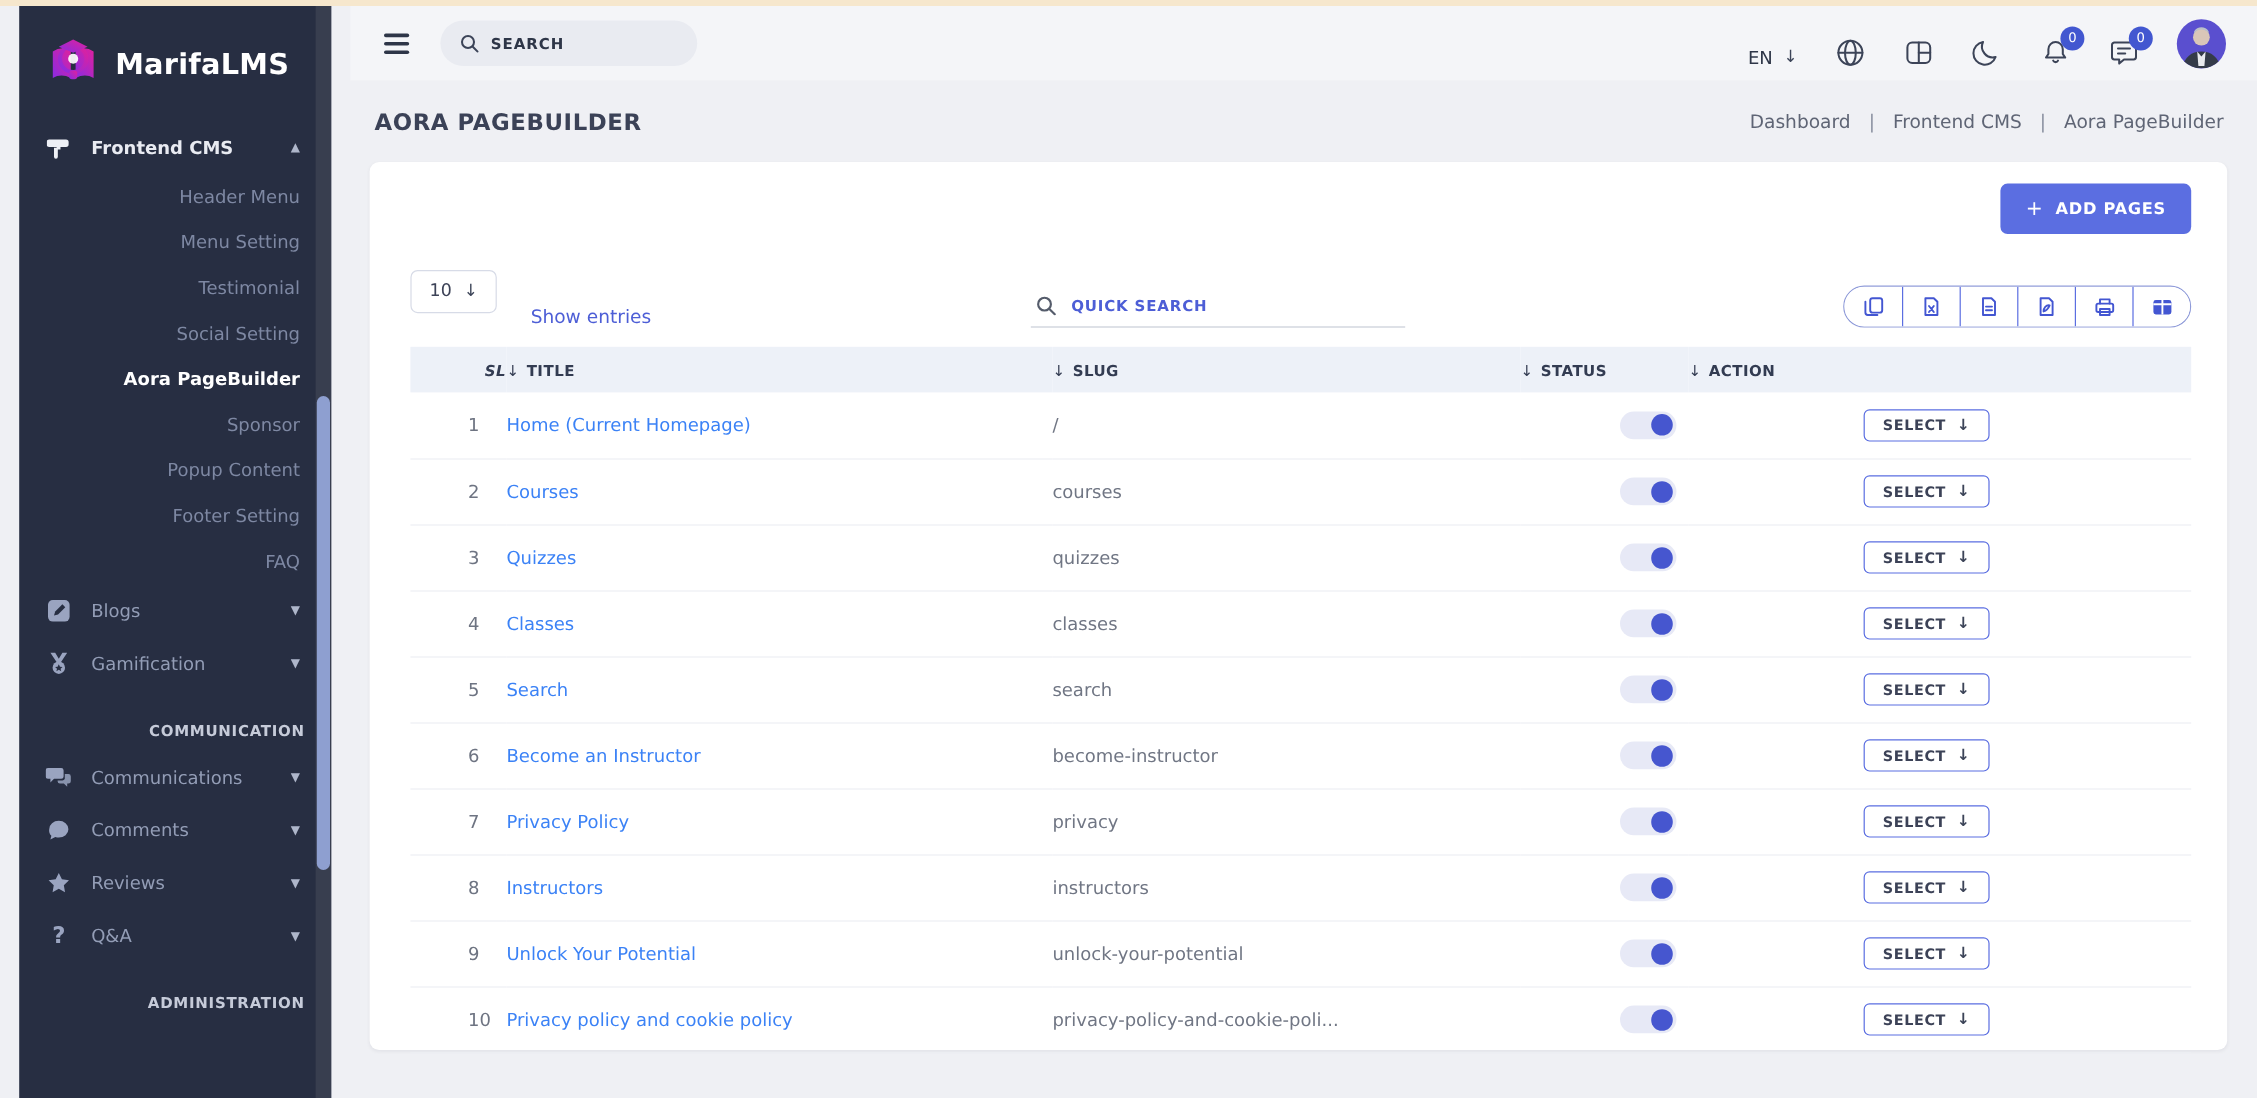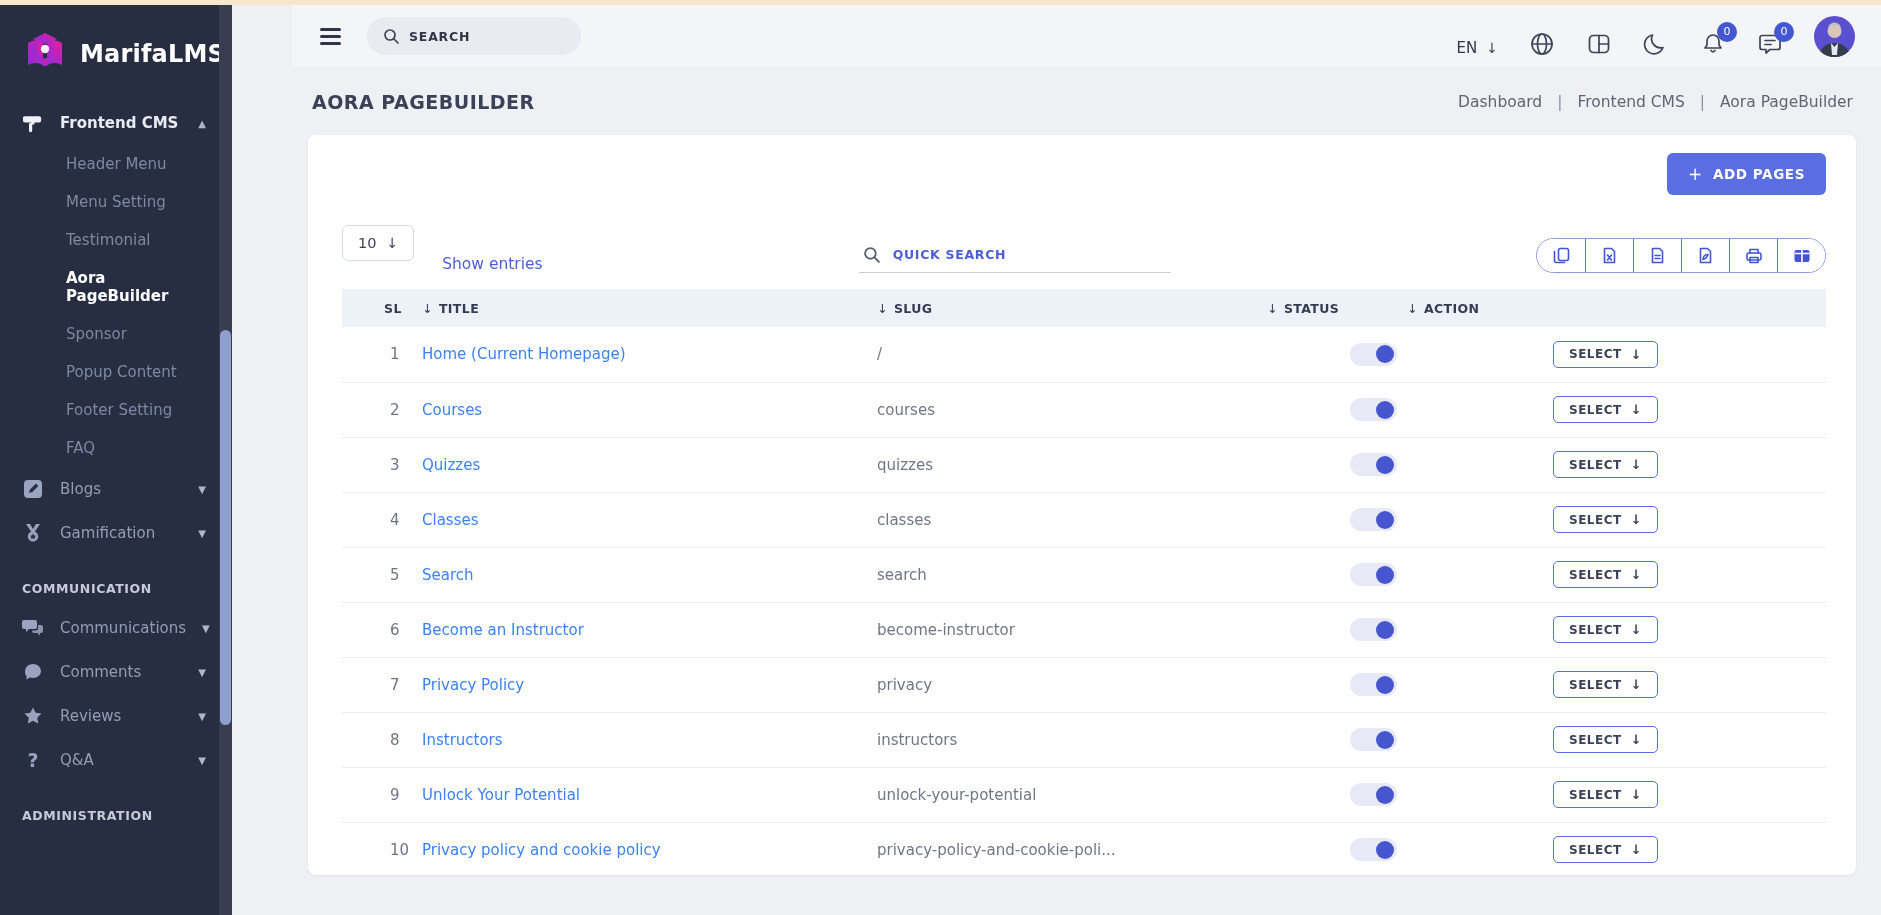--- a/index.html
+++ b/index.html
@@ -1,21 +1,21 @@
 <!DOCTYPE html>
 <html><head>
 <meta charset="utf-8">
 <style>
   * { margin:0; padding:0; box-sizing:border-box; }
   body { font-family:"DejaVu Sans","Liberation Sans",sans-serif; background:#e8e9ee; }
   .app { position:relative; width:1881px; height:915px; background:#eff0f4; overflow:hidden; }
   .top-strip { position:absolute; top:0; left:0; width:100%; height:5px; background:#f6e7cd; z-index:30; }
 
   
-  .sidebar { position:absolute; left:0; top:5px; width:232px; height:910px; background:#272e42; z-index:20; }
+  .sidebar { position:absolute; left:16px; top:5px; width:260px; height:910px; background:#272e42; z-index:20;text-align:right; }
   .sb-scroll-track { position:absolute; right:0; top:0; width:13px; height:100%; background:#383e4f; }
   .sb-scroll-thumb { position:absolute; right:1px; top:325px; width:11px; height:395px; background:#8e9fd0; border-radius:6px; }
   .logo-row { display:flex; align-items:center; gap:12px; padding:24px 20px 18px 22px; cursor:pointer; }
   .brand-text { color:#ffffff; font-size:24px; font-weight:bold; letter-spacing:.2px; }
   .nav { padding-top:4px; font-size:15px; }
   .nav-item { display:flex; align-items:center; gap:16px; padding:11px 26px 11px 22px; color:#939db6; cursor:pointer; }
   .nav-item.bright { color:#e9ebf2; font-weight:600; }
   .nav-item .ico { width:22px; height:22px; display:flex; align-items:center; justify-content:center; flex:0 0 22px; }
   .nav-item .caret { margin-left:auto; font-size:10px; color:#aeb6ca; }
   .sub-item { padding:10px 26px 10px 66px; color:#7e88a3; cursor:pointer; }
@@ -57,21 +57,21 @@
   .quick-search { display:flex; align-items:center; gap:13px; border-bottom:1px solid #c9cdd8; padding:0 4px 9px 4px; width:312px; margin-left:316px; }
   .quick-search input { border:none; outline:none; background:transparent; width:240px; font-family:inherit; font-size:12.5px; font-weight:bold; letter-spacing:.7px; color:#4d5ed6; }
   .quick-search input::placeholder { color:#4d5ed6; opacity:1; }
   .export-group { margin-left:auto; display:flex; border:1px solid #8f9bd9; border-radius:999px; overflow:hidden; height:35px; align-items:stretch; }
   .export-btn { width:48px; display:flex; align-items:center; justify-content:center; background:#fff; border:none; border-left:1px solid #5b6ee1; cursor:pointer; }
   .export-btn:first-child { border-left:none; }
 
   table { width:100%; border-collapse:collapse; margin-top:16px; }
   thead th { background:#edf1f8; height:38px; text-align:left; font-size:12.5px; color:#333c52; letter-spacing:.4px; vertical-align:middle; }
   th .arr-h { margin-right:6px; font-weight:normal; }
-  .col-sl { width:80px; padding-left:42px; }
+  .col-sl { width:80px; padding-left:62px;font-style:italic; }
   .col-title { width:455px; }
   .col-slug { width:390px; }
   .col-status { width:140px; }
   .col-action { }
   tbody td { height:55px; border-bottom:1px solid #edeef3; font-size:15px; vertical-align:middle; }
   td.c-sl { padding-left:48px; color:#6e7482; }
   td.c-title { color:#3b82f6; }
   td.c-slug { color:#70768. }
   td.c-slug { color:#707684; }
   .toggle { margin-left:83px; width:47px; height:23px; border-radius:12px; background:#e7e9f6; position:relative; cursor:pointer; }
@@ -116,20 +116,21 @@
               <path d="M2 3.2 h14 a2.2 2.2 0 0 1 2.2 2.2 v1.8 a2.2 2.2 0 0 1 -2.2 2.2 h-4.6 v2.2 l-2.2 0 v6 a1.6 1.6 0 0 1 -3.2 0 v-7.4 l2.2 -0.1 v-0.7 h-6.2 a2.2 2.2 0 0 1 -2.2 -2.2 v-1.8 a2.2 2.2 0 0 1 2.2 -2.2 Z" fill="#eef0f6"></path>
             </svg>
         </span>
         <span>Frontend CMS</span>
         <span class="caret">▲</span>
       </div>
 
       <div class="sub-item">Header Menu</div>
       <div class="sub-item">Menu Setting</div>
       <div class="sub-item">Testimonial</div>
+      <div class="sub-item">Social Setting</div>
       <div class="sub-item active">Aora PageBuilder</div>
       <div class="sub-item">Sponsor</div>
       <div class="sub-item">Popup Content</div>
       <div class="sub-item">Footer Setting</div>
       <div class="sub-item">FAQ</div>
 
       <div class="nav-item">
         <span class="ico">
           <svg width="20" height="20" viewBox="0 0 20 20">
               <rect x="1" y="1" width="18" height="18" rx="4" fill="#9aa4c0"></rect>

